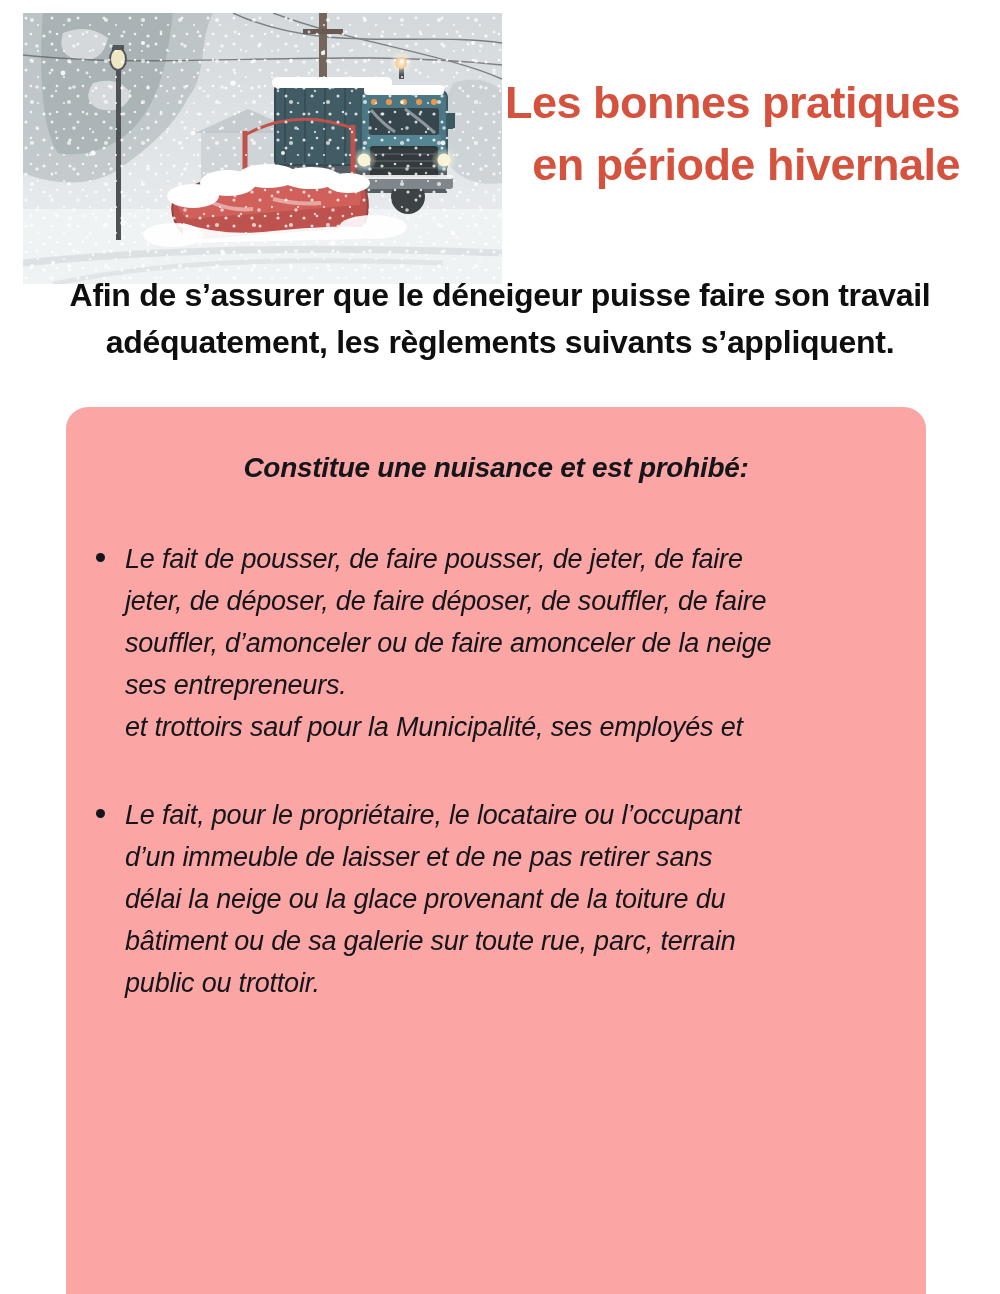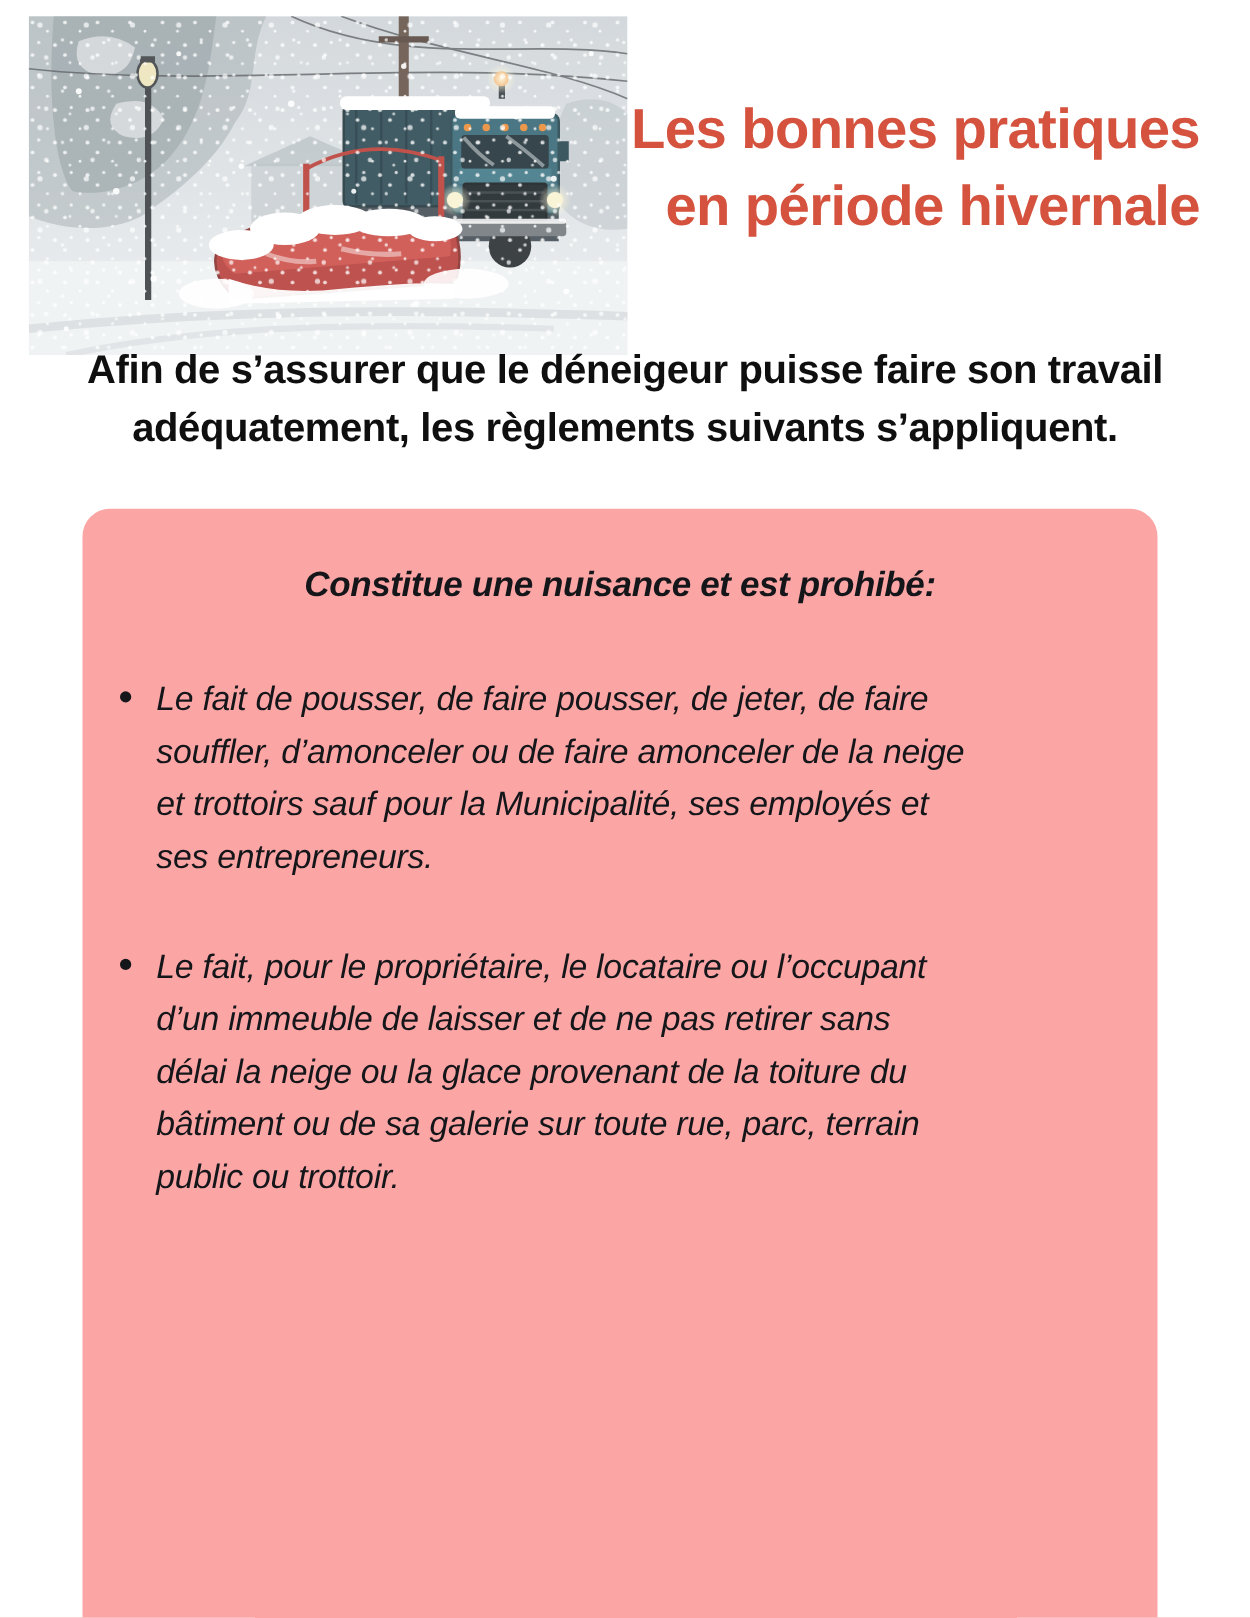--- a/index.html
+++ b/index.html
@@ -196,23 +196,24 @@
 </div>
 
 <div class="rules-box">
   <p class="box-heading">Constitue une nuisance et est prohibé:</p>
 
   <ul class="rules-list">
     <li>
       <span class="dot"></span>
       <div>
         <div class="tline">Le fait de pousser, de faire pousser, de jeter, de faire</div>
+        <div class="tline">jeter, de déposer, de faire déposer, de souffler, de faire</div>
         <div class="tline">souffler, d’amonceler ou de faire amonceler de la neige</div>
+        <div class="tline">ses entrepreneurs.</div>
         <div class="tline">et trottoirs sauf pour la Municipalité, ses employés et</div>
-        <div class="tline">ses entrepreneurs.</div>
       </div>
     </li>
     <li>
       <span class="dot"></span>
       <div>
         <div class="tline">Le fait, pour le propriétaire, le locataire ou l’occupant</div>
         <div class="tline">d’un immeuble de laisser et de ne pas retirer sans</div>
         <div class="tline">délai la neige ou la glace provenant de la toiture du</div>
         <div class="tline">bâtiment ou de sa galerie sur toute rue, parc, terrain</div>
         <div class="tline">public ou trottoir.</div>

